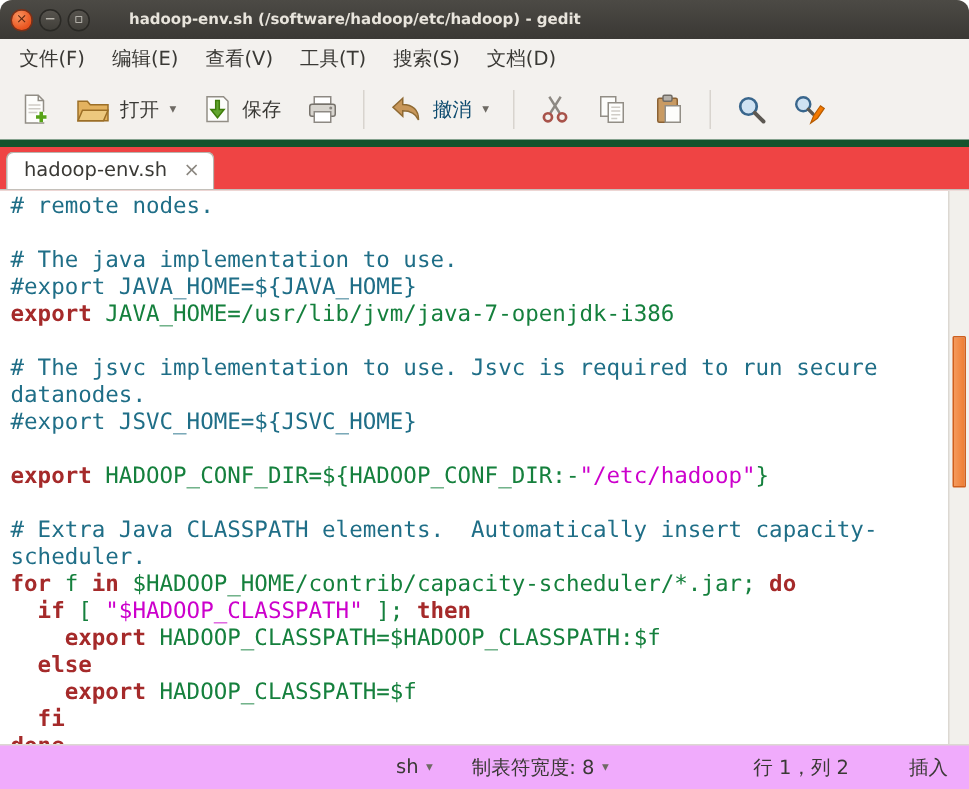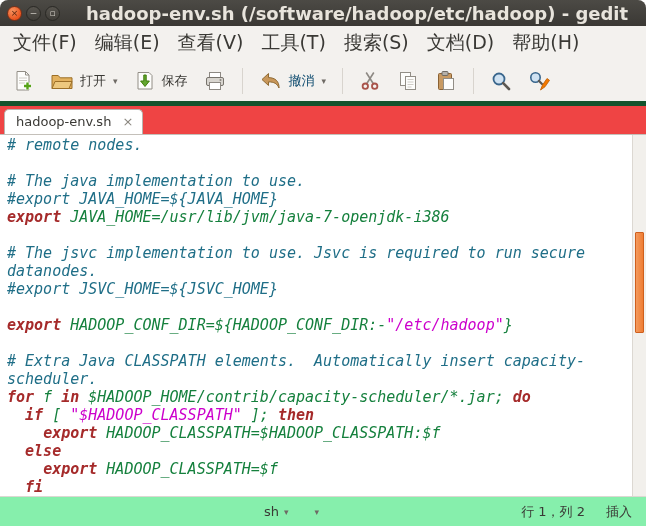--- a/index.html
+++ b/index.html
@@ -7,82 +7,81 @@
   .window{width:646px;height:526px;display:flex;flex-direction:column;border-radius:8px 8px 0 0;
           overflow:hidden;background:#f3f1ee;font-family:"DejaVu Sans",sans-serif;}
 
   
   .titlebar{flex:0 0 26px;height:26px;background:linear-gradient(#4c4a45,#3a3834);
             display:flex;align-items:center;padding:0 7px;gap:4px;}
   .winbtn{width:15px;height:15px;border-radius:50%;display:flex;align-items:center;justify-content:center;
           font-size:9px;line-height:1;box-sizing:border-box;}
   .winbtn.close{background:radial-gradient(circle at 35% 30%,#f8935f,#e9541f 70%);border:1px solid #7a3018;color:#5c2710;}
   .winbtn.min,.winbtn.max{background:linear-gradient(#57544e,#403e39);border:1px solid #2a2925;color:#cfccc4;}
-  .title{color:#e8e4dc;font-weight:bold;font-size:18px;margin-left:22px;white-space:nowrap;}
+  .title{color:#e8e4dc;font-weight:bold;font-size:10px;margin-left:22px;white-space:nowrap;}
 
   
-  .menubar{flex:0 0 26px;display:flex;align-items:center;padding:0 4px;font-size:19px;color:#3a3935;}
+  .menubar{flex:0 0 26px;display:flex;align-items:center;padding:0 4px;font-size:13px;color:#3a3935;}
   .menuitem{padding:4px 9px;border-radius:3px;white-space:nowrap;}
 
   
   .toolbar{flex:0 0 41px;display:flex;align-items:center;padding:0 5px;gap:2px;border-bottom:5px solid #14532d;}
   .tbtn{display:flex;align-items:center;gap:6px;padding:5px 7px;border-radius:4px;font-size:13px;color:#3a3935;white-space:nowrap;}
   .tbtn .arrow{font-size:9px;color:#6e6a64;margin-left:1px;}
   .graytext{color:#0c4a6e;}
   .tsep{width:1px;height:26px;background:#d8d4ce;margin:0 7px;}
 
   
   .tabbar{flex:0 0 28px;background:#ef4444;display:flex;align-items:flex-end;padding:0 0 0 4px;border-bottom:1px solid #c4c0ba;}
   .tab{display:flex;align-items:center;gap:11px;background:#fff;border:1px solid #b9b5af;border-bottom:none;
        border-radius:5px 5px 0 0;padding:4px 9px 5px 11px;font-size:13px;color:#3a3935;height:25px;box-sizing:border-box;}
   .tabclose{color:#8a867f;font-size:13px;line-height:1;}
 
   
-  .editor{flex:1;position:relative;background:#fff;overflow:hidden;font-style:italic;}
+  .editor{flex:1;position:relative;background:#fff;overflow:hidden;}
   .code{margin:0;padding:1px 20px 0 7px;font-family:"DejaVu Sans Mono",monospace;font-size:15px;line-height:18px;color:#000;}
   .line{min-height:18px;white-space:pre;}
   .kw{color:var(--keyword,#a52a2a);font-weight:bold;}
   .cm{color:var(--comment,#1f6e87);}
   .st{color:var(--string,#cc00cc);}
   .pl{color:#15803d;}
 
   .scrollbar{position:absolute;top:0;right:0;bottom:0;width:13px;background:#f2f0ec;border-left:1px solid #dcd8d2;}
   .thumb{position:absolute;left:2px;width:9px;top:97px;height:101px;
          background:linear-gradient(90deg,#f49a5d,#ef7d33);border:1px solid #cf5f1d;border-radius:1px;box-sizing:border-box;}
 
   
-  .statusbar{flex:0 0 29px;display:flex;align-items:center;background:#86efac;border-top:1px solid #dcd8d2;
+  .statusbar{flex:0 0 29px;display:flex;align-items:center;background:#f0abfc;border-top:1px solid #dcd8d2;
              font-size:13px;color:#3a3935;padding:0 14px;}
   .sb-pad{flex:0 0 250px;}
   .sb-item{display:flex;align-items:center;gap:5px;white-space:nowrap;}
   .sb-item .arrow{font-size:9px;color:#6e6a64;}
   .sb-flex{flex:1;}
   .sb-width{margin-left:26px;}
-  .sb-mode{margin-left:21px;}
+  .sb-mode{margin-left:40px;}
 </style>
 </head>
 <body>
 
 <div class="window">
 
   <div class="titlebar">
     <div class="winbtn close">×</div>
     <div class="winbtn min">−</div>
     <div class="winbtn max">▫</div>
     <div class="title">hadoop-env.sh (/software/hadoop/etc/hadoop) - gedit</div>
   </div>
 
   <div class="menubar">
     <span class="menuitem">文件(F)</span>
     <span class="menuitem">编辑(E)</span>
     <span class="menuitem">查看(V)</span>
     <span class="menuitem">工具(T)</span>
     <span class="menuitem">搜索(S)</span>
     <span class="menuitem">文档(D)</span>
-    <span class="menuitem">帮助(H)</span>
   </div>
 
   <div class="toolbar">
     <div class="tbtn">
       <svg width="22" height="22" viewBox="0 0 22 22">
         <path d="M5 1.5h8.5L17 5v15H5z" fill="#fdfdfb" stroke="#928e86"></path>
         <path d="M13.5 1.5V5H17" fill="none" stroke="#928e86"></path>
         <path d="M7 8h8M7 10.5h8M7 13h6" stroke="#cfccc6" stroke-width="1"></path>
         <path d="M15.5 12.5v7M12 16h7" stroke="#ffffff" stroke-width="4.5"></path>
         <path d="M15.5 12.5v7M12 16h7" stroke="#57a318" stroke-width="2.4"></path>
@@ -171,20 +170,21 @@
     </div>
   </div>
 
   <div class="statusbar">
     <div class="sb-pad"></div>
     <div class="sb-item">
       <span>sh</span>
       <span class="arrow">▾</span>
     </div>
     <div class="sb-item sb-width">
+      <span>制表符宽度: 8</span>
       <span class="arrow">▾</span>
     </div>
     <div class="sb-flex"></div>
     <div class="sb-item">
       <span>行 1，列 2</span>
     </div>
     <div class="sb-item sb-mode">
       <span>插入</span>
     </div>
   </div>

